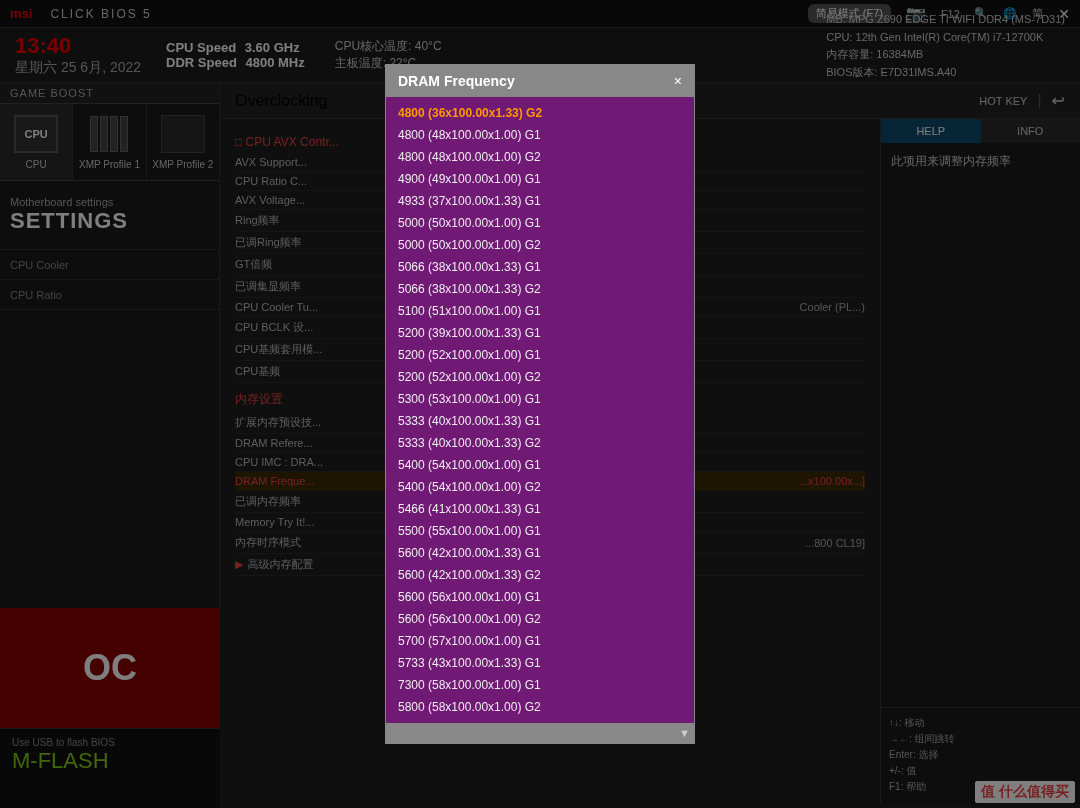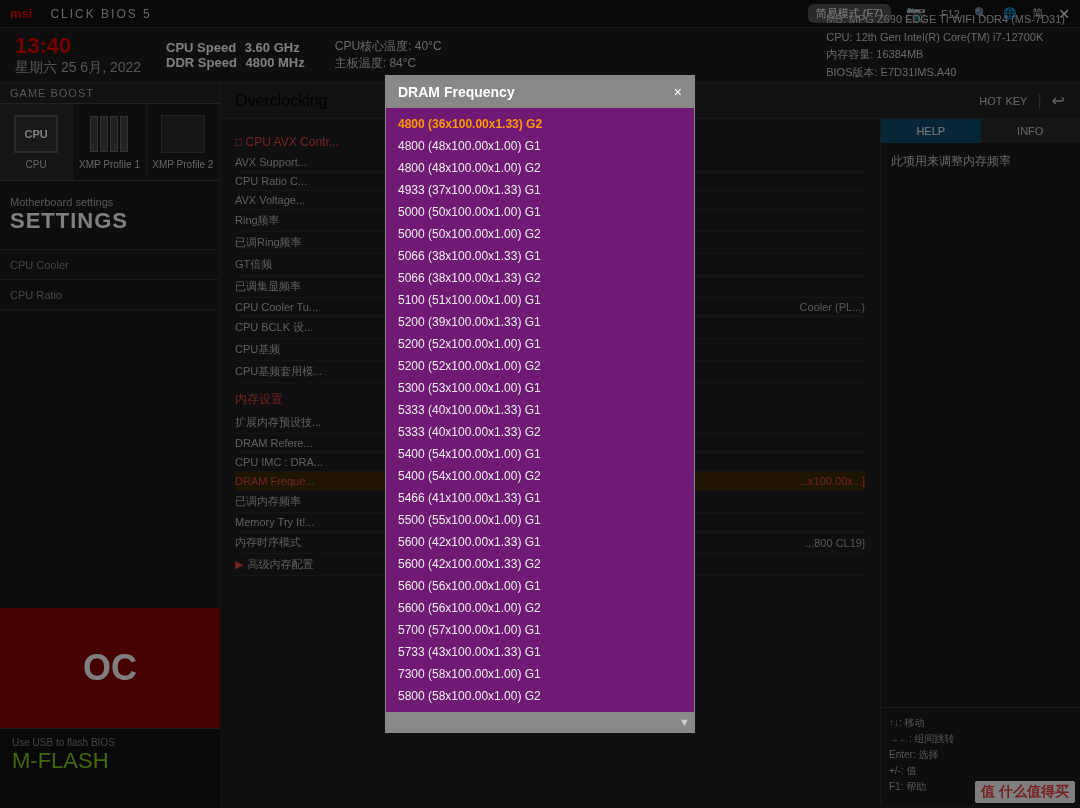--- a/index.html
+++ b/index.html
@@ -392,21 +392,21 @@
       <span>4800 MHz</span>
     </div>
   </div>
   <div class="temp-section">
     <span>
       <span>CPU核心温度:</span>
       <span>40°C</span>
     </span>
     <span>
       <span>主板温度:</span>
-      <span>84°C</span>
+      <span>22°C</span>
     </span>
   </div>
   <div class="sys-info">
     <div>MB: MPG Z690 EDGE TI WIFI DDR4 (MS-7D31)</div>
     <div>CPU: 12th Gen Intel(R) Core(TM) i7-12700K</div>
     <div>内存容量: 16384MB</div>
     <div>BIOS版本: E7D31IMS.A40</div>
     <div>BIOS构建日期: 05/18/2022</div>
   </div>
 </div>
@@ -498,24 +498,24 @@
         <span class="label">已调集显频率</span>
       </div>
       <div class="setting-row">
         <span class="label">CPU Cooler Tu...</span>
         <span class="value" style="color:#aaa;">Cooler (PL...)</span>
       </div>
       <div class="setting-row">
         <span class="label">CPU BCLK 设...</span>
       </div>
       <div class="setting-row">
+        <span class="label">CPU基频套用模...</span>
+      </div>
+      <div class="setting-row">
         <span class="label">CPU基频</span>
-      </div>
-      <div class="setting-row">
-        <span class="label">CPU基频套用模...</span>
       </div>
       <div class="setting-group-title" style="margin-top:8px;">内存设置</div>
       <div class="setting-row">
         <span class="label">扩展内存预设技...</span>
       </div>
       <div class="setting-row">
         <span class="label">DRAM Refere...</span>
       </div>
       <div class="setting-row">
         <span class="label">CPU IMC : DRA...</span>
@@ -562,20 +562,21 @@
   <div class="modal">
     <div class="modal-header">
       <span class="modal-title">DRAM Frequency</span>
       <span class="modal-close">×</span>
     </div>
     <div style="display:flex;flex:1;overflow:hidden;">
       <div class="modal-list" id="modal-list">
           <div class="modal-item selected">4800 (36x100.00x1.33) G2</div>
           <div class="modal-item">4800 (48x100.00x1.00) G1</div>
           <div class="modal-item">4800 (48x100.00x1.00) G2</div>
+          <div class="modal-item">4900 (49x100.00x1.00) G1</div>
           <div class="modal-item">4933 (37x100.00x1.33) G1</div>
           <div class="modal-item">5000 (50x100.00x1.00) G1</div>
           <div class="modal-item">5000 (50x100.00x1.00) G2</div>
           <div class="modal-item">5066 (38x100.00x1.33) G1</div>
           <div class="modal-item">5066 (38x100.00x1.33) G2</div>
           <div class="modal-item">5100 (51x100.00x1.00) G1</div>
           <div class="modal-item">5200 (39x100.00x1.33) G1</div>
           <div class="modal-item">5200 (52x100.00x1.00) G1</div>
           <div class="modal-item">5200 (52x100.00x1.00) G2</div>
           <div class="modal-item">5300 (53x100.00x1.00) G1</div>

